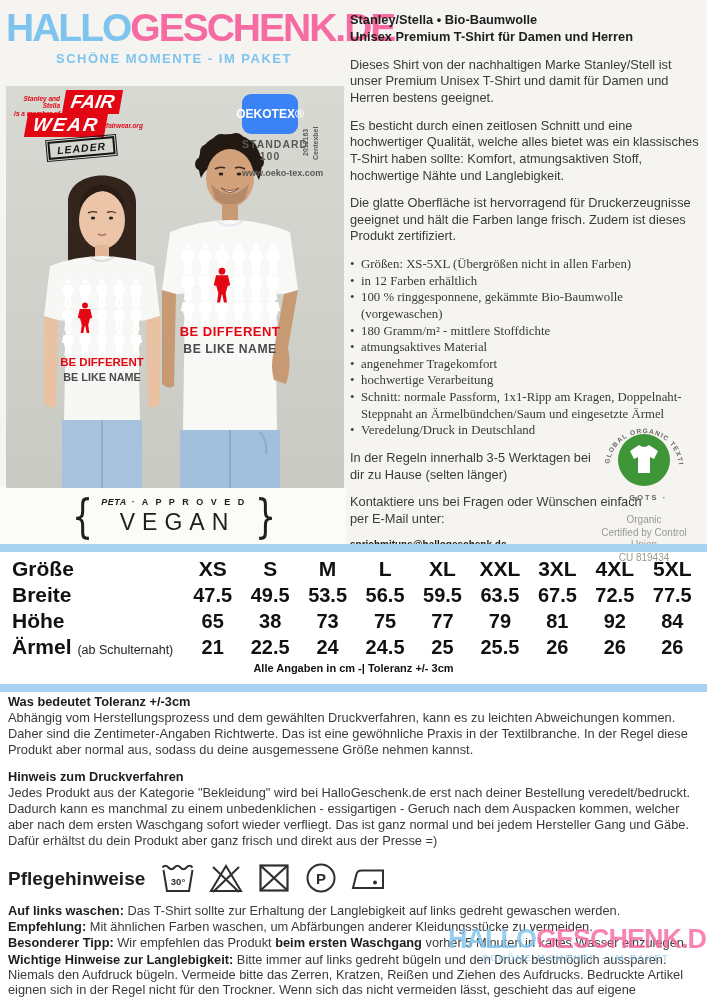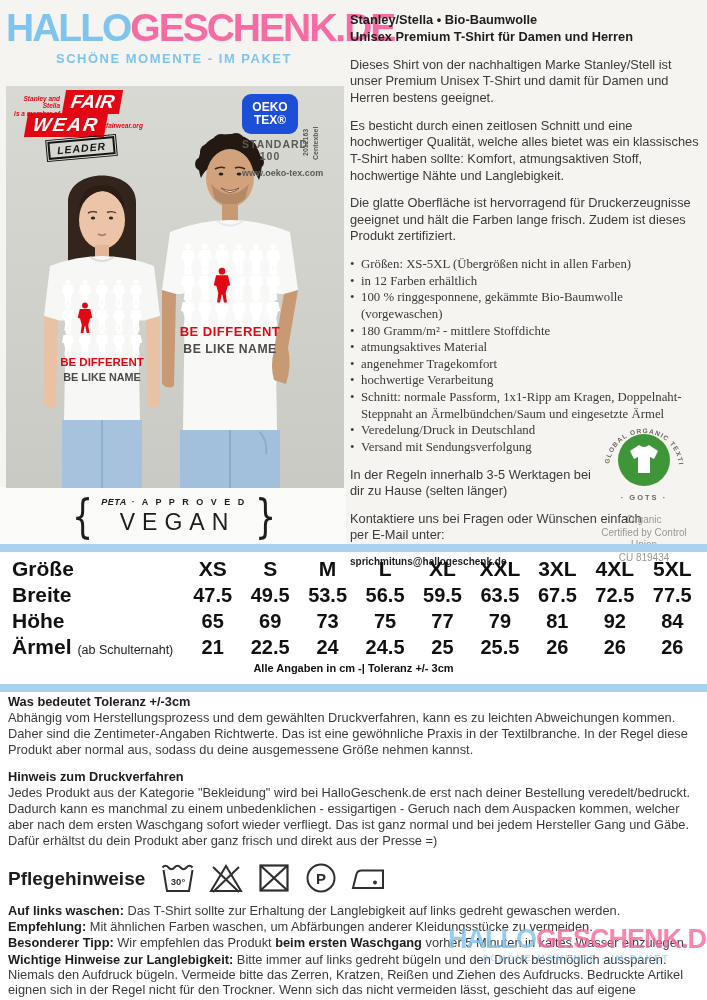--- a/index.html
+++ b/index.html
@@ -30,22 +30,22 @@
             font-size:19px;line-height:1;padding:2px 7px 3px;transform:skewX(-10deg);}
   .fw-fair{left:50px;top:0;}
   .fw-wear{left:12px;top:23px;letter-spacing:2px;}
   .fw-url{position:absolute;left:92px;top:32px;font-size:6.5px;font-weight:700;color:#e30613;}
   .fw-leader{position:absolute;left:34px;top:49px;border:2px solid #141414;outline:1px solid #141414;
              outline-offset:1px;color:#141414;font-weight:800;font-size:10.5px;letter-spacing:1px;
              padding:1px 7px;transform:rotate(-5deg);font-style:italic;}
 
   
   .oekotex{right:6px;top:8px;width:96px;text-align:left;font-style:normal;}
-  .ot-box{width:56px;height:40px;background:#1d4ed8;border-radius:9px;color:#fff;
-          display:flex;flex-direction:column;align-items:center;justify-content:center;
+  .ot-box{width:56px;height:40px;background:#3b82f6;border-radius:9px;color:#fff;
+          display:flex;align-items:center;justify-content:center;
           font-weight:700;font-size:12px;line-height:1.05;}
   .ot-standard{width:56px;text-align:center;font-size:10.5px;font-weight:700;color:#5a5a55;
                letter-spacing:1px;margin-top:4px;line-height:1.15;}
   .ot-vert{position:absolute;left:60px;top:16px;font-size:7px;font-weight:700;color:#5a5a55;
            transform:rotate(-90deg);transform-origin:left top;white-space:nowrap;}
   .ot-vert2{position:absolute;left:70px;top:16px;font-size:7px;font-weight:700;color:#5a5a55;
             transform:rotate(-90deg);transform-origin:left top;white-space:nowrap;}
   .ot-url{font-size:9px;font-weight:700;color:#5a5a55;margin-top:6px;white-space:nowrap;}
 
   
@@ -327,21 +327,20 @@
   <ul class="bullets">
     <li>Größen: XS-5XL (Übergrößen nicht in allen Farben)</li>
     <li>in 12 Farben erhältlich</li>
     <li>100 % ringgesponnene, gekämmte Bio-Baumwolle (vorgewaschen)</li>
     <li>180 Gramm/m² - mittlere Stoffdichte</li>
     <li>atmungsaktives Material</li>
     <li>angenehmer Tragekomfort</li>
     <li>hochwertige Verarbeitung</li>
     <li>Schnitt: normale Passform, 1x1-Ripp am Kragen, Doppelnaht-Steppnaht an Ärmelbündchen/Saum und eingesetzte Ärmel</li>
     <li>Veredelung/Druck in Deutschland</li>
-    <li>Versand mit Sendungsverfolgung</li>
   </ul>
   <p class="delivery">In der Regeln innerhalb 3-5 Werktagen bei dir zu Hause (selten länger)</p>
   <p class="contact">Kontaktiere uns bei Fragen oder Wünschen einfach per E-Mail unter:</p>
   <div class="email">sprichmituns@hallogeschenk.de</div>
 </div>
 
 <div class="abs gots">
   <svg width="92" height="92" viewBox="0 0 92 92">
     <defs>
         <path id="gotsArc" d="M 11,52 A 35,35 0 1 1 81,52"></path>
@@ -382,21 +381,21 @@
     <div class="st-cell">53.5</div>
     <div class="st-cell">56.5</div>
     <div class="st-cell">59.5</div>
     <div class="st-cell">63.5</div>
     <div class="st-cell">67.5</div>
     <div class="st-cell">72.5</div>
     <div class="st-cell">77.5</div>
 
     <div class="st-cell st-label">Höhe</div>
     <div class="st-cell">65</div>
-    <div class="st-cell">69</div>
+    <div class="st-cell">38</div>
     <div class="st-cell">73</div>
     <div class="st-cell">75</div>
     <div class="st-cell">77</div>
     <div class="st-cell">79</div>
     <div class="st-cell">81</div>
     <div class="st-cell">92</div>
     <div class="st-cell">84</div>
 
     <div class="st-cell st-label"><span>Ärmel</span> <span class="st-note">(ab Schulternaht)</span></div>
     <div class="st-cell">21</div>

